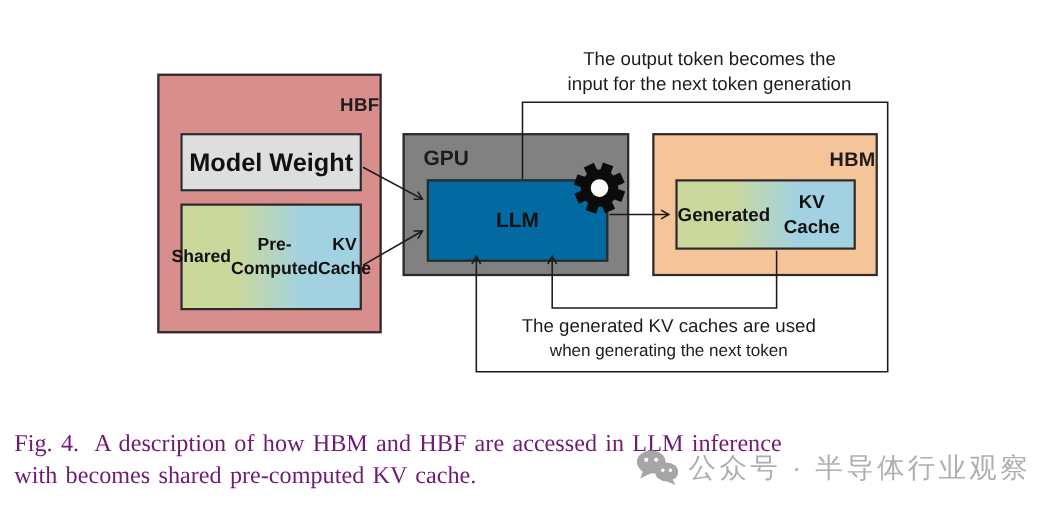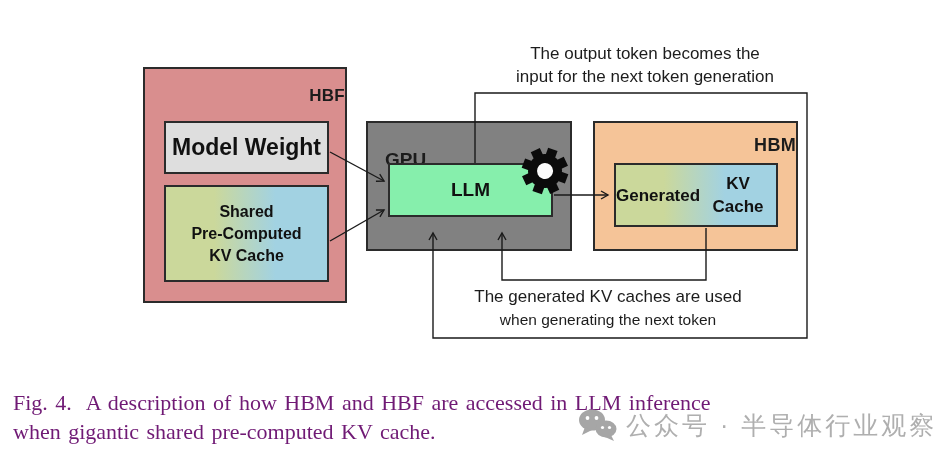--- a/index.html
+++ b/index.html
@@ -12,27 +12,27 @@
   body{background:#fff;font-family:"Liberation Sans",sans-serif;}
   .canvas{position:relative;width:950px;height:468px;background:#fff;overflow:hidden;}
   .box{position:absolute;border:2px solid var(--box-border);}
   .hbf{left:143px;top:67px;width:204px;height:236px;background:var(--hbf-fill);}
   .gpu{left:366px;top:121px;width:206px;height:130px;background:var(--gpu-fill);}
   .hbm{left:593px;top:121px;width:205px;height:130px;background:var(--hbm-fill);}
   .box-title{position:absolute;width:100%;text-align:right;font-weight:bold;
     font-size:17px;color:var(--text-dark);letter-spacing:.3px;}
   .hbf .box-title{top:17px;}
   .hbm .box-title{top:12px;font-size:18px;padding-left:36px;}
-  .gpu-title{position:absolute;left:17px;top:26px;font-weight:bold;font-size:19px;color:var(--text-dark);}
+  .gpu-title{position:absolute;left:17px;top:11px;font-weight:bold;font-size:19px;color:var(--text-dark);}
   .inner-box{position:absolute;border:2px solid var(--box-border);display:flex;
     align-items:center;justify-content:center;text-align:center;font-weight:bold;color:#111;}
   .model-weight{left:164px;top:121px;width:165px;height:53px;background:var(--inner-gray);font-size:23px;}
   .kv-grad{background:linear-gradient(90deg,var(--kv-left) 0%,var(--kv-left) 30%,var(--kv-right) 68%,var(--kv-right) 100%);}
-  .shared-kv{left:164px;top:185px;width:165px;height:97px;font-size:16px;line-height:22px;flex-direction:column;}
-  .llm{left:388px;top:163px;width:165px;height:54px;background:#86efac;font-size:19px;}
+  .shared-kv{left:164px;top:185px;width:165px;height:97px;font-size:16px;line-height:22px;flex-direction:row;}
+  .llm{left:388px;top:163px;width:165px;height:75px;background:#0369a1;font-size:19px;}
   .generated-kv{left:614px;top:163px;width:164px;height:64px;font-size:17px;line-height:23px;}
   .annotation{position:absolute;text-align:center;color:var(--text-dark);}
   .ann-top{left:440px;top:42px;width:410px;font-size:17px;line-height:23px;}
   .ann-bottom{left:418px;top:285px;width:380px;font-size:17px;line-height:23px;}
   .ann-bottom .small{font-size:15.5px;}
   .overlay{position:absolute;left:0;top:0;width:950px;height:468px;pointer-events:none;}
   .connector{stroke:var(--line-color);stroke-width:1.4;fill:none;}
   .caption{position:absolute;left:13px;top:388px;width:936px;
     font-family:"Liberation Serif",serif;font-size:22px;line-height:29px;color:#701a75;word-spacing:2px;}
   .watermark{position:absolute;left:578px;top:408px;display:flex;align-items:center;gap:8px;}
@@ -101,21 +101,21 @@
     <div>The output token becomes the</div>
     <div>input for the next token generation</div>
   </div>
   <div class="annotation ann-bottom">
     <div>The generated KV caches are used</div>
     <div class="small">when generating the next token</div>
   </div>
 
   <div class="caption">
     <div>Fig. 4.&nbsp; A description of how HBM and HBF are accessed in LLM inference</div>
-    <div>when gigantic shared pre-computed KV cache.</div>
+    <div>with becomes shared pre-computed KV cache.</div>
   </div>
 
   <div class="watermark">
     <svg width="40" height="34" viewBox="0 0 40 34">
       <g fill="#A6A6A6">
         <ellipse cx="14" cy="12" rx="13" ry="10.5"></ellipse>
         <path d="M7,19 L4,27 L14,22 Z"></path>
         <ellipse cx="28" cy="21" rx="10.5" ry="8.5"></ellipse>
         <path d="M33,27 L36,33 L27,29 Z"></path>
       </g>

